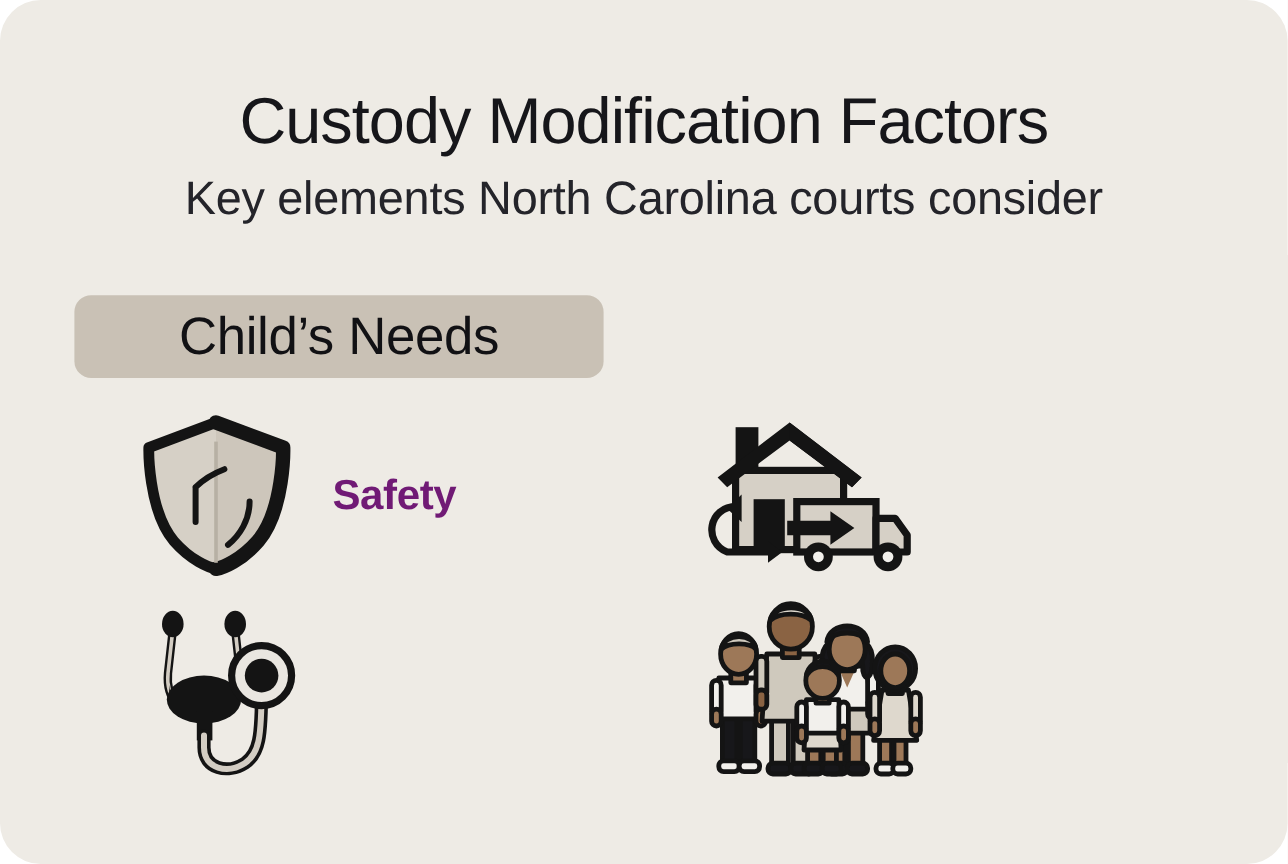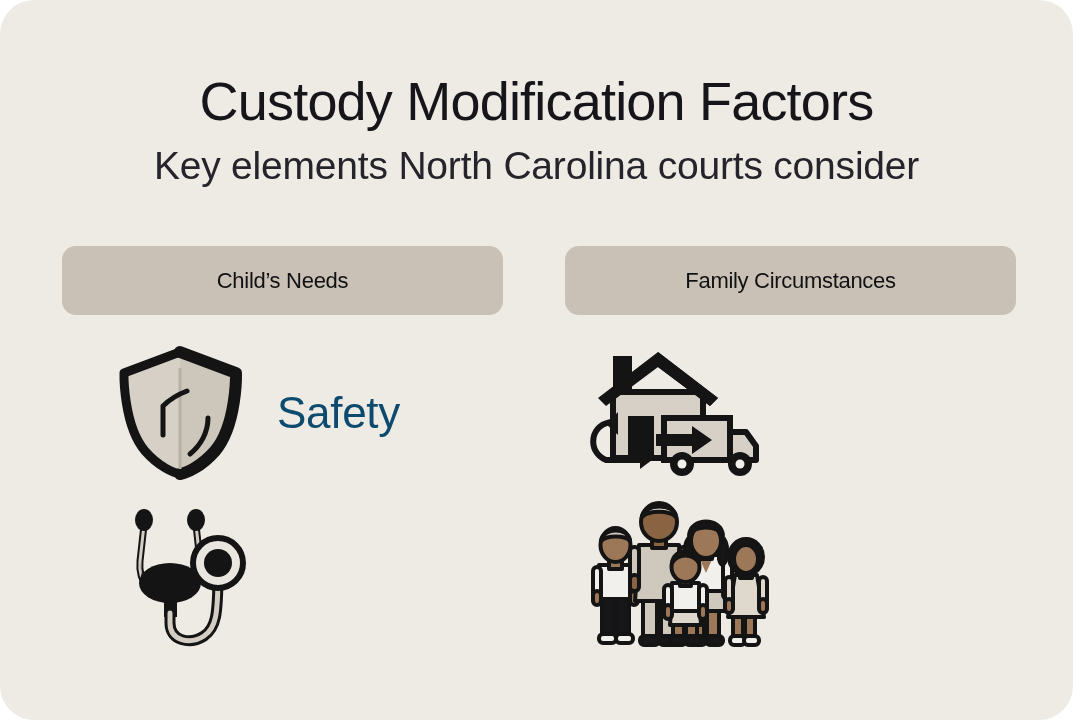--- a/index.html
+++ b/index.html
@@ -60,21 +60,21 @@
     height: 69px;
     background: #c9c1b5;
     border-radius: 14px;
     display: flex;
     align-items: center;
     justify-content: center;
   }
   .pill.left  { left: 62px;  width: 441px; }
   .pill.right { left: 565px; width: 451px; }
   .pill-label {
-    font-size: 22px;
+    font-size: 44px;
     font-weight: 400;
     letter-spacing: -0.3px;
     color: #111114;
     white-space: nowrap;
   }
 
   
   .row {
     position: absolute;
     display: flex;
@@ -89,45 +89,42 @@
     width: 170px;
     height: 145px;
     flex: 0 0 170px;
     display: flex;
     align-items: center;
     justify-content: center;
   }
   .row.c2 .icon-box { width: 175px; flex: 0 0 175px; }
 
   .row-label {
-    font-size: 44px;
+    font-size: 35px;
     line-height: 46px;
-    font-weight: 400;
+    font-weight: 700;
     letter-spacing: -0.3px;
-    color: #0c4a6e;
+    color: #701a75;
     margin-left: 12px;
   }
   .row.c2 .row-label { margin-left: 18px; }
   .row-label.wrap { max-width: 210px; }
 
   svg { display: block; overflow: visible; }
 </style>
 </head>
 <body>
 
 <div class="card">
 
   <div class="title">Custody Modification Factors</div>
   <div class="subtitle">Key elements North Carolina courts consider</div>
 
   <div class="pill left">
     <span class="pill-label">Child’s Needs</span>
-  </div>
-  <div class="pill right">
-    <span class="pill-label">Family Circumstances</span>
   </div>
 
   <div class="row c1 r1">
     <div class="icon-box">
       <svg width="128" height="132" viewBox="0 0 128 132">
         <path d="M64 5 L120 26 C120 26 121 78 99 104 C85 120 70 126 64 127 C58 126 43 120 29 104 C7 78 8 26 8 26 Z" fill="#d6d0c6" stroke="#141414" stroke-width="9" stroke-linejoin="round"></path>
         <path d="M64 5 L120 26 C120 26 121 78 99 104 C85 120 70 126 64 127 Z" fill="#cdc6bb" stroke="none"></path>
         <path d="M64 5 L120 26 C120 26 121 78 99 104 C85 120 70 126 64 127" fill="none" stroke="#141414" stroke-width="12" stroke-linejoin="round" stroke-linecap="round"></path>
         <path d="M64 21 L64 122" fill="none" stroke="#b7b0a4" stroke-width="3"></path>
         <path d="M47 59 L47 88 M47 59 C54 52 63 47 71 44" fill="none" stroke="#141414" stroke-width="5" stroke-linecap="round" stroke-linejoin="round"></path>

